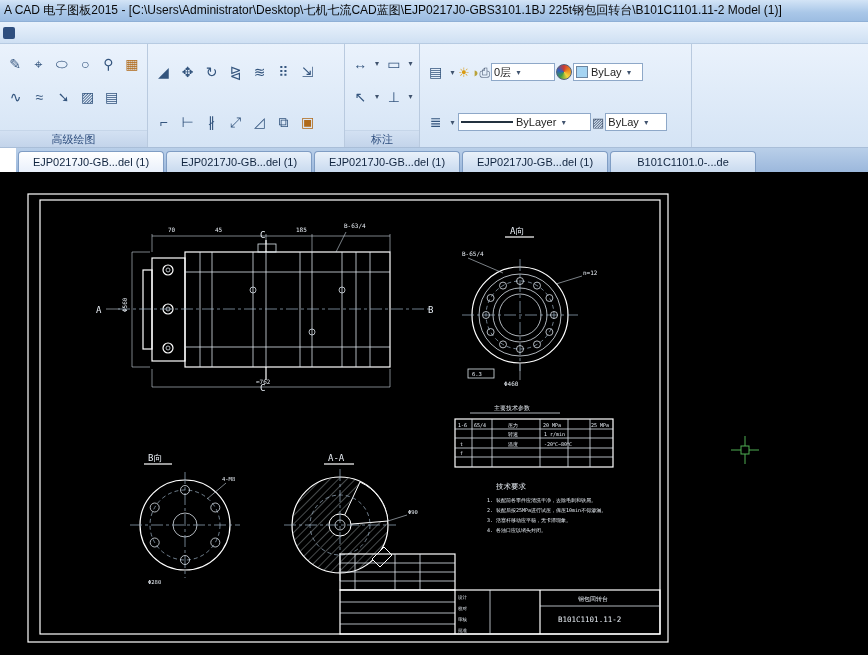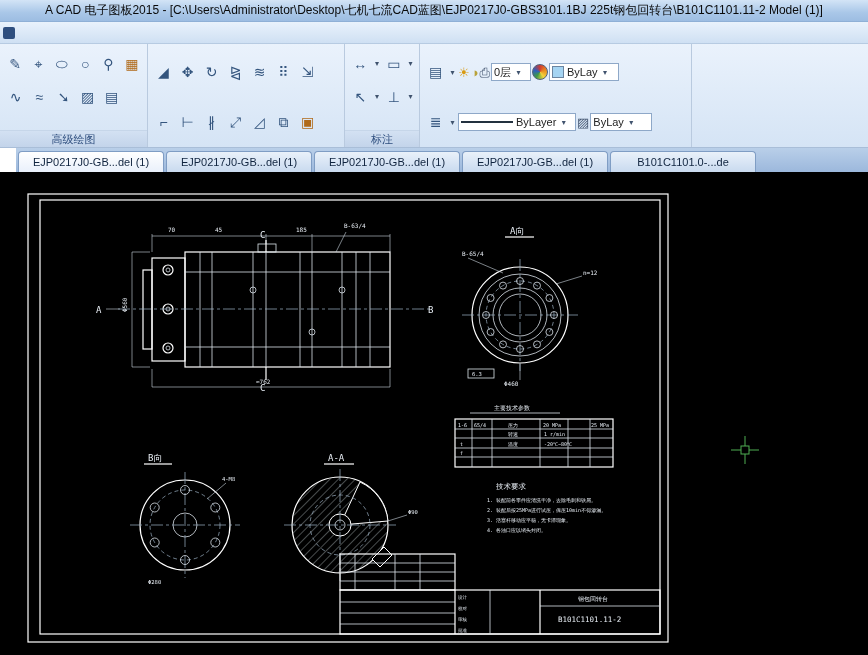--- a/index.html
+++ b/index.html
@@ -1,21 +1,21 @@
 <!DOCTYPE html>
 <html><head>
 <meta charset="utf-8">
 <style>
   * { box-sizing: border-box; margin: 0; padding: 0; }
   html,body { width:868px; height:655px; overflow:hidden; font-family:"Liberation Sans",sans-serif; }
 
   
   .titlebar { height:22px; background:linear-gradient(#d3e4f6,#a9c7e8 60%,#9dbde2);
     display:flex; align-items:center; padding:0 4px; font-size:12px; color:#0a0a0a;
-    border-bottom:1px solid #8fb0d6; white-space:nowrap; overflow:hidden;justify-content:center; }
+    border-bottom:1px solid #8fb0d6; white-space:nowrap; overflow:hidden; }
   .menubar { height:22px; background:linear-gradient(#e9f2fc,#cfe0f3); border-bottom:1px solid #b7cbe2;
     display:flex; align-items:center; padding:0 3px; }
   .child-icon { width:12px; height:12px; background:#2f4f7f; border-radius:2px; display:inline-block; }
 
   
   .ribbon { height:104px; background:linear-gradient(#eaf2fc,#d5e4f5); display:flex; align-items:stretch;
     border-bottom:1px solid #a9bed8; }
   .rgroup { display:flex; flex-direction:column; border-right:1px solid #b9cadf; padding:3px 4px 0; }
   .rgroup.g1{width:148px}.rgroup.g2{width:197px}.rgroup.g3{width:75px}.rgroup.g4{width:272px}
   .rfill { flex:1; }
@@ -191,37 +191,37 @@
   <div class="rgroup g4">
     <div class="icon-rows">
       <div class="icon-row">
         <button class="tbtn">
             <span class="glyph">▤</span>
           </button>
         <span class="caret">▾</span>
         <span class="small-ico" style="color:#d89a12">☀</span>
         <span class="small-ico" style="color:#b8a23a">◑</span>
         <span class="small-ico" style="color:#41536e">⎙</span>
-        <div class="combo" style="width:40px">
+        <div class="combo" style="width:64px">
           <span class="cval">0层</span>
           <span class="caret">▾</span>
         </div>
         <span class="globe"></span>
         <div class="combo" style="width:70px">
           <span class="swatch"></span>
           <span class="cval">ByLay</span>
           <span class="caret">▾</span>
         </div>
       </div>
       <div class="icon-row">
         <button class="tbtn">
             <span class="glyph">≣</span>
           </button>
         <span class="caret">▾</span>
-        <div class="combo" style="width:118px">
+        <div class="combo" style="width:133px">
           <span class="lt-line"></span>
           <span class="cval">ByLayer</span>
           <span class="caret">▾</span>
         </div>
         <span class="small-ico" style="color:#41536e">▨</span>
         <div class="combo" style="width:62px">
           <span class="cval">ByLay</span>
           <span class="caret">▾</span>
         </div>
       </div>

